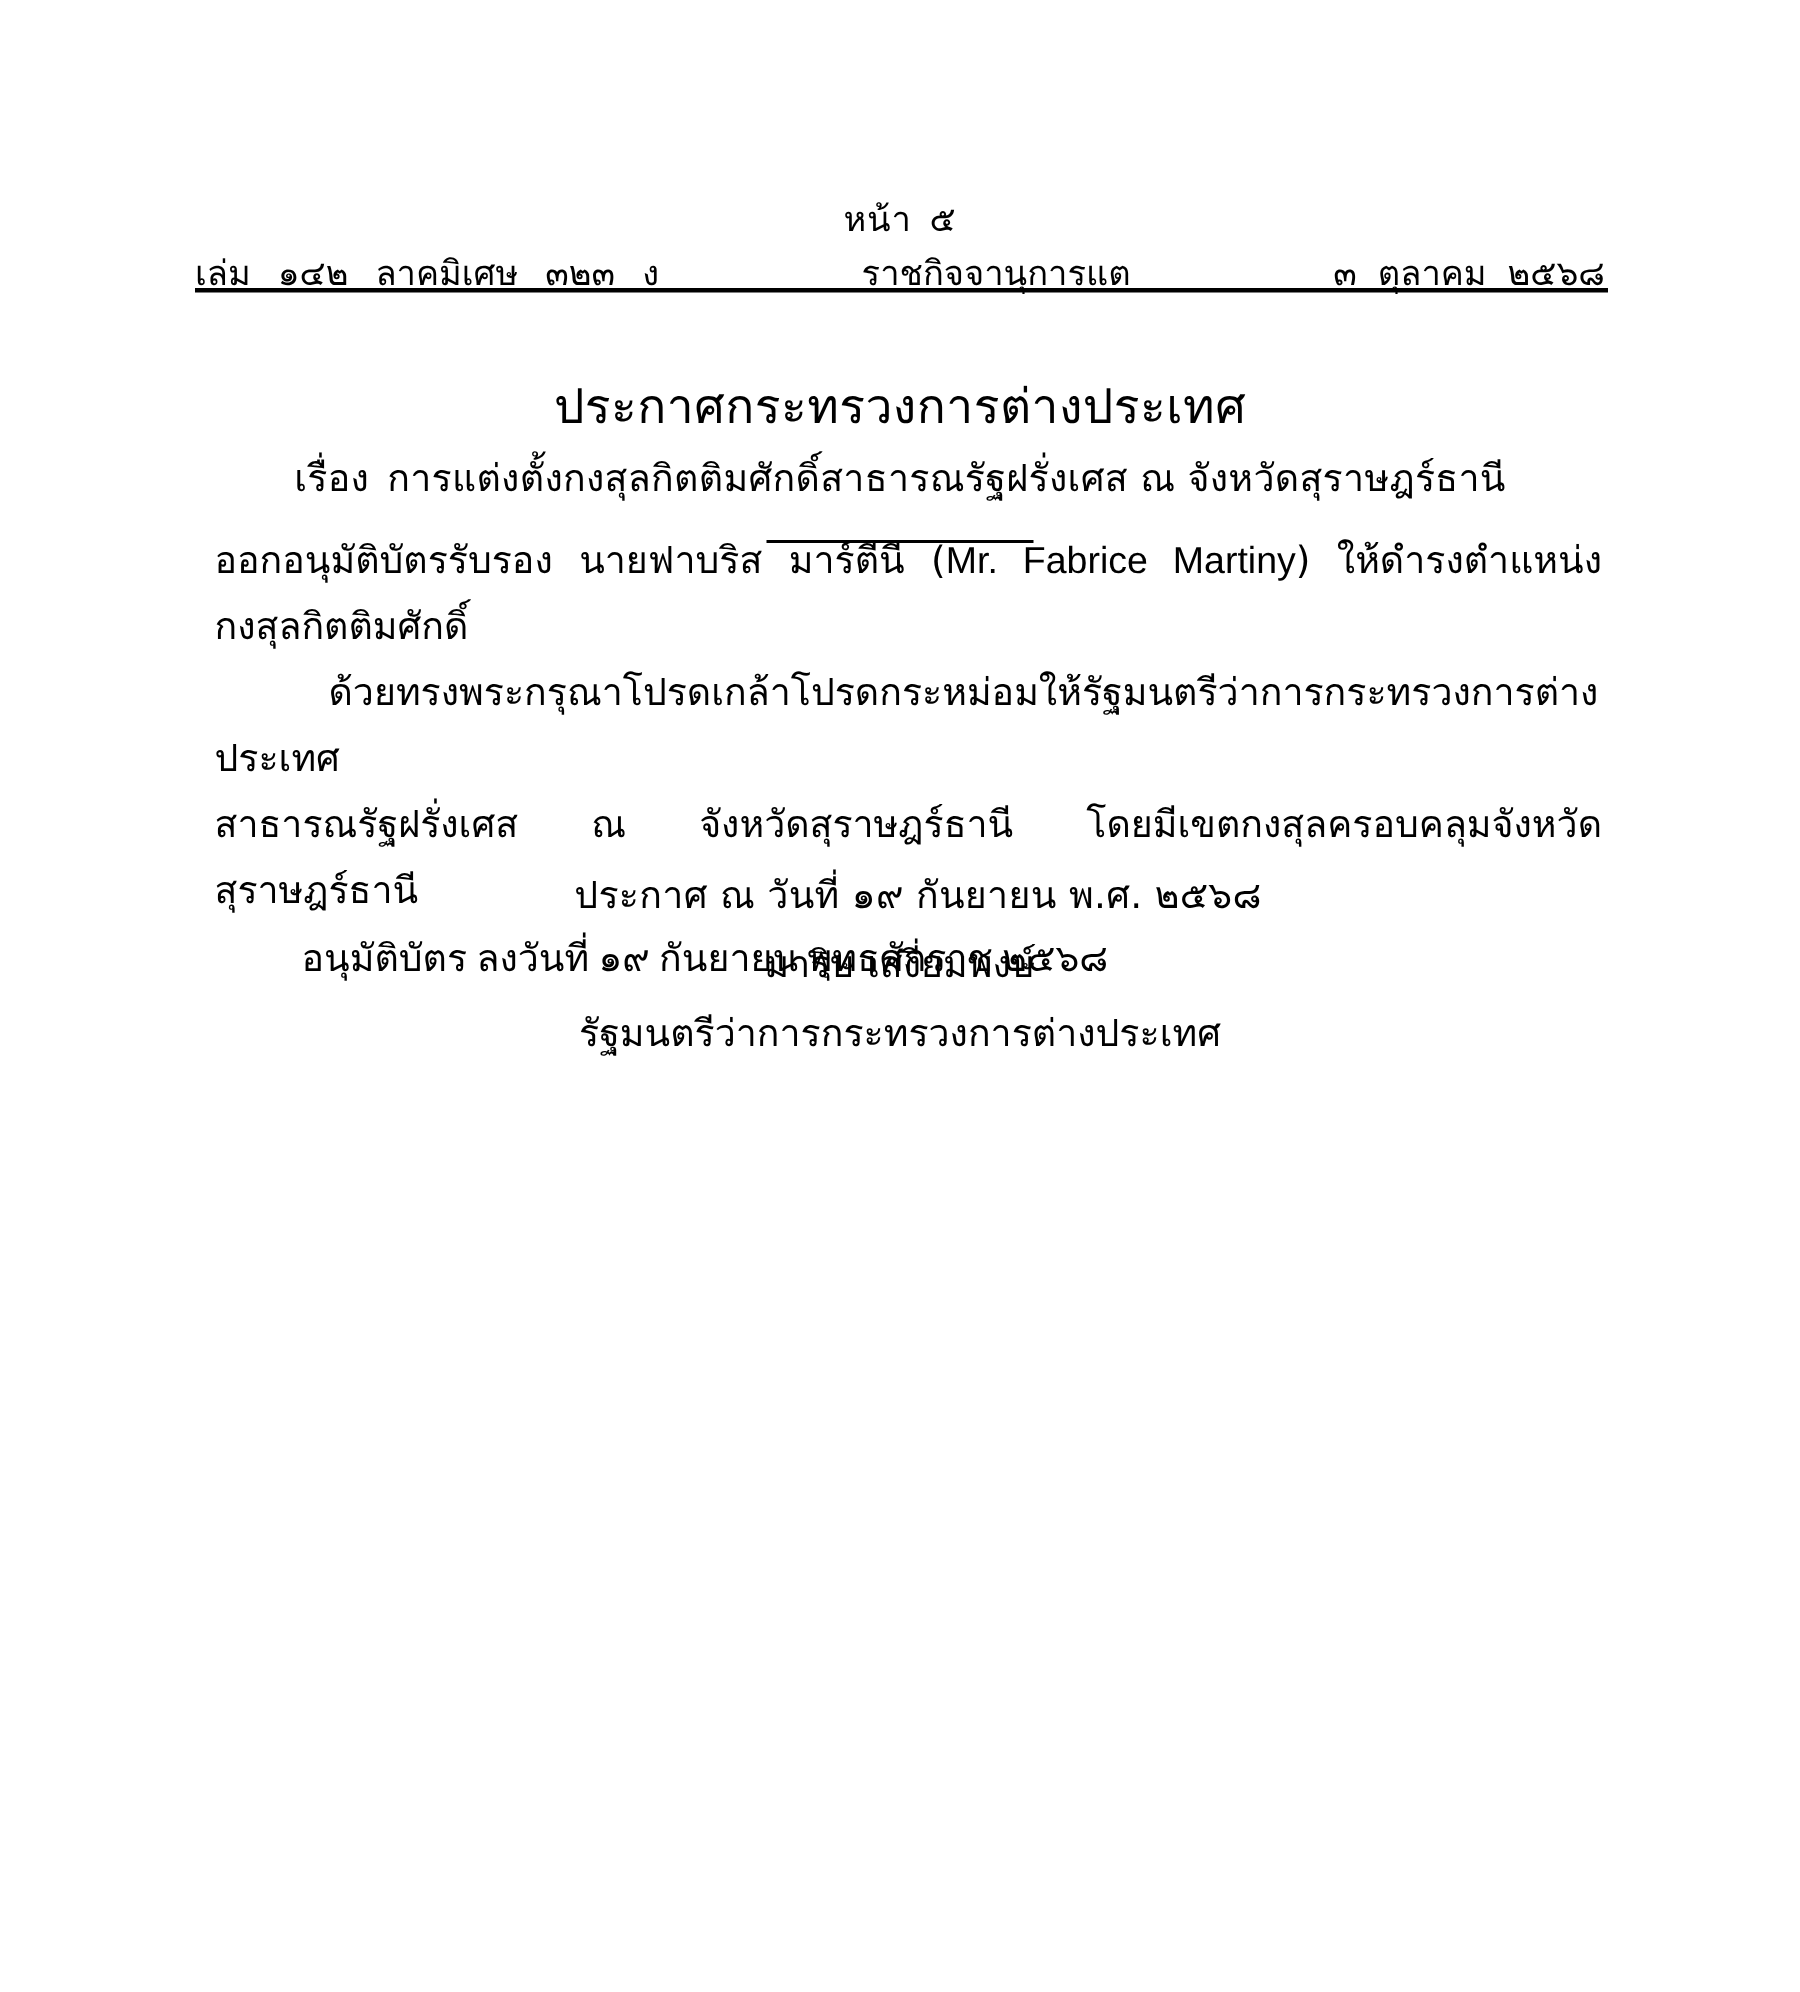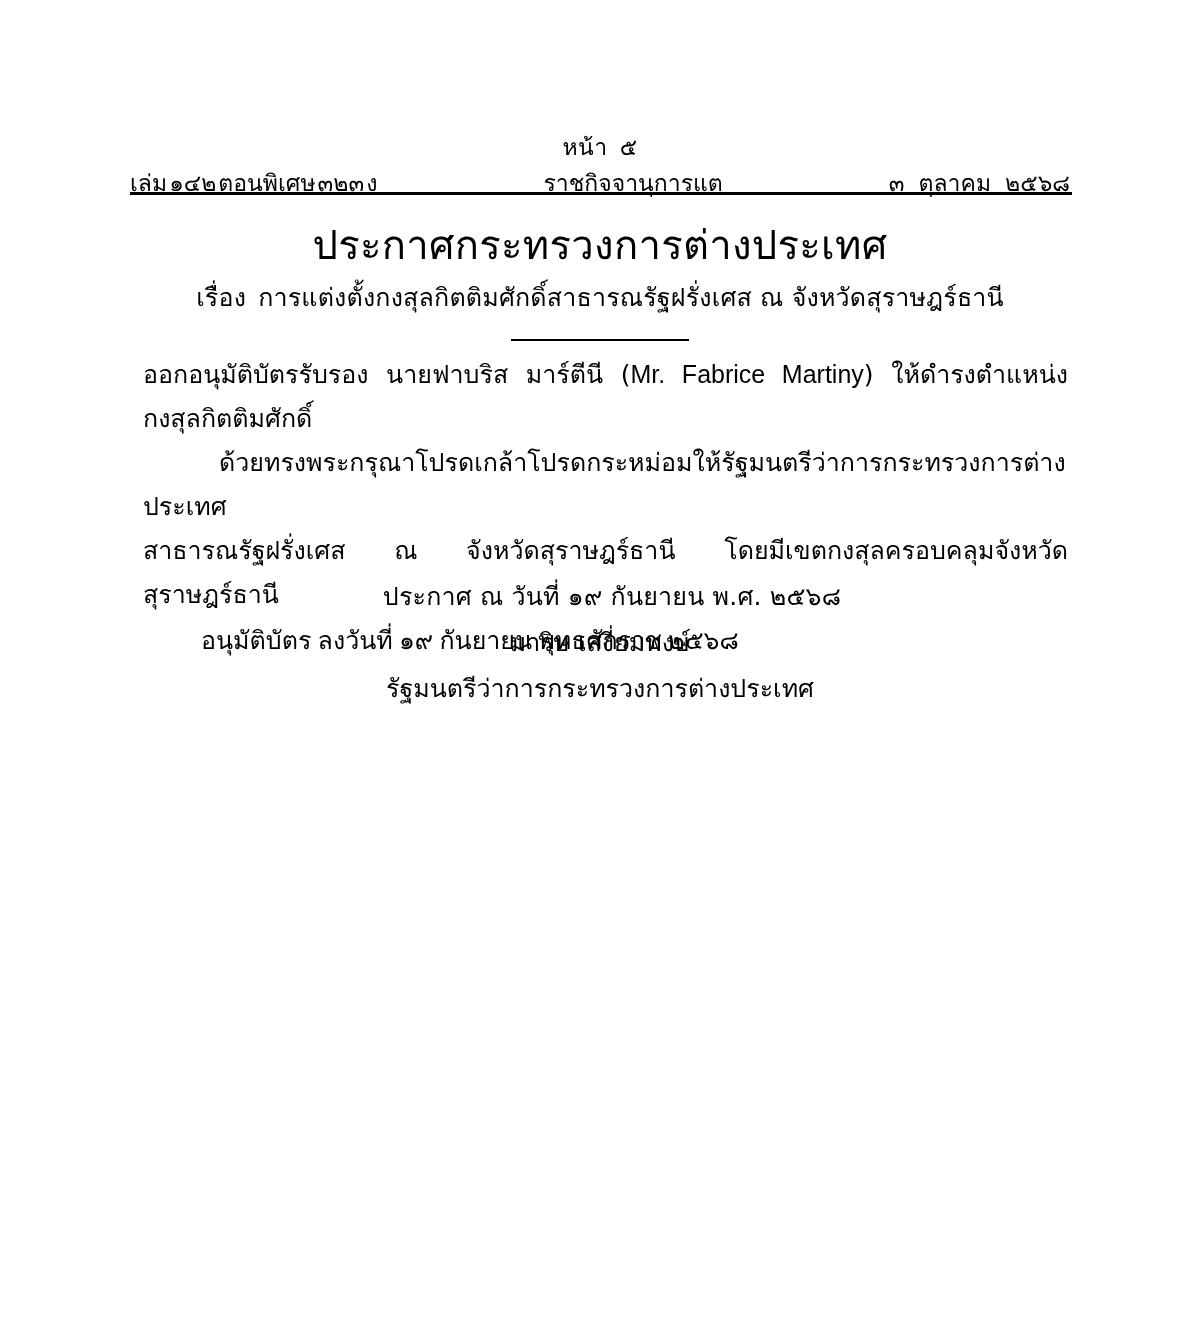--- a/index.html
+++ b/index.html
@@ -39,21 +39,21 @@
   .header-row {
     display: flex;
     align-items: flex-end;
     justify-content: space-between;
     margin-top: 8px;
     font-size: 23px;
     line-height: 1.2;
   }
   .header-left {
     display: flex;
-    gap: 2px;
+    gap: 18px;
     white-space: nowrap;
     text-decoration: underline;
   }
   .header-center {
     flex: 1;
     text-align: center;
     white-space: nowrap;
   }
   .header-right {
     display: flex;
@@ -71,23 +71,24 @@
 
   
   .title-block {
     position: absolute;
     left: 0;
     top: 218px;
     width: 1200px;
     text-align: center;
   }
   .doc-title {
-    font-size: 40px;
+    font-size: 32px;
     line-height: 1.35;
     letter-spacing: 0.3px;
+    margin-top: 32px;
   }
   .doc-subtitle {
     font-size: 25px;
     line-height: 1.4;
     margin-top: 8px;
     letter-spacing: 0.2px;
   }
   .doc-subtitle .sub-label { margin-right: 12px; }
   .short-rule {
     width: 178px;
@@ -140,21 +141,21 @@
 <div class="page">
 
   <div class="header">
     <div class="page-number-line">
       <span class="label">หน้า</span><span>๕</span>
     </div>
     <div class="header-row">
       <div class="header-left">
         <span>เล่ม</span>
         <span>๑๔๒</span>
-        <span>ตอนพิเศษ</span>
+        <span>ลาคมิเศษ</span>
         <span>๓๒๓</span>
         <span>ง</span>
       </div>
       <div class="header-center">ราชกิจจานุการแต</div>
       <div class="header-right">
         <span>๓</span>
         <span>ตุลาคม</span>
         <span>๒๕๖๘</span>
       </div>
     </div>

